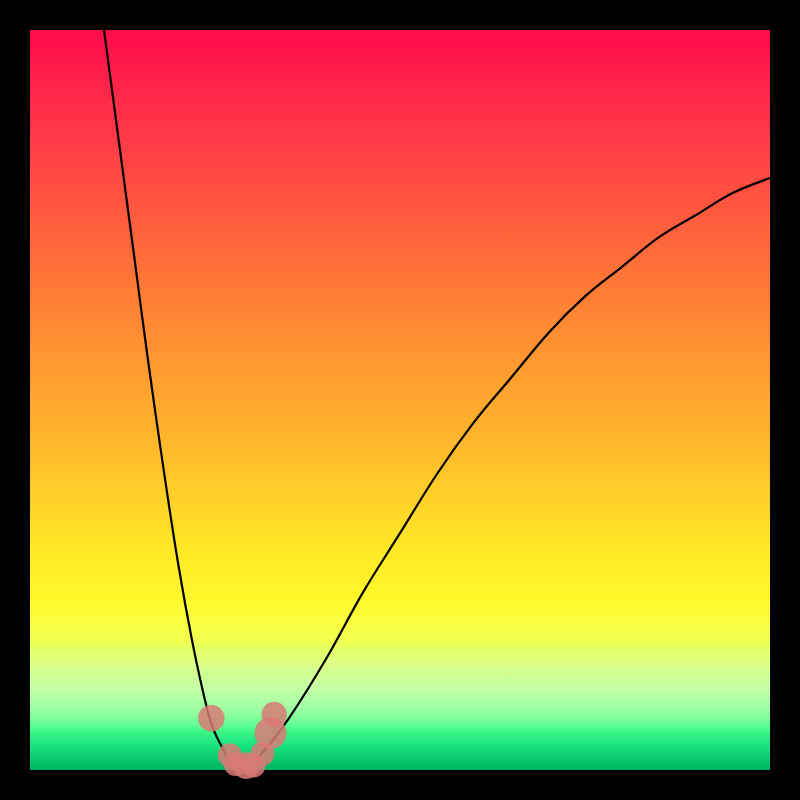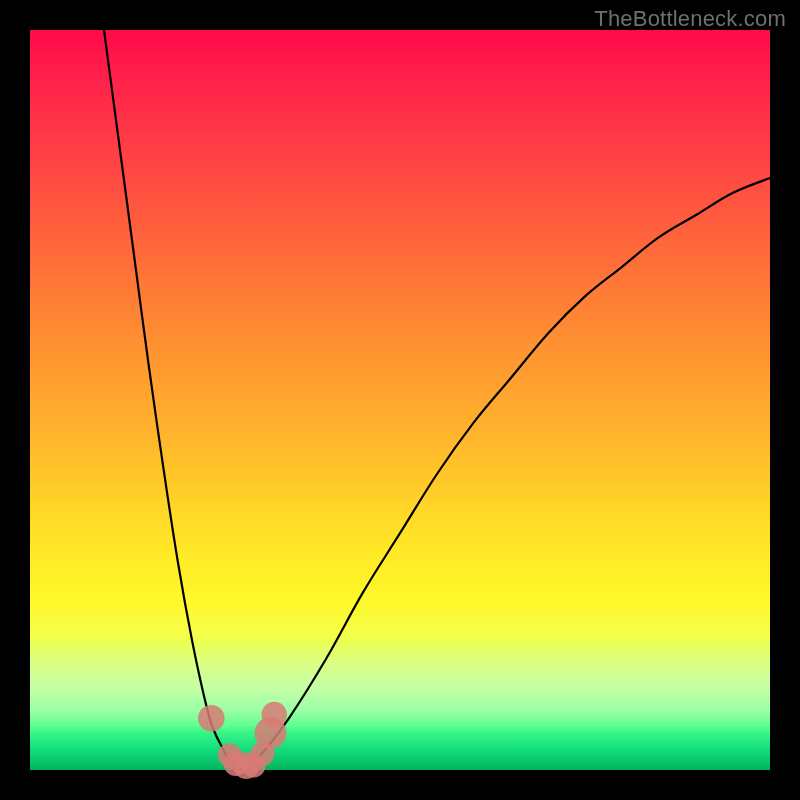--- a/index.html
+++ b/index.html
@@ -78,21 +78,20 @@
     width: 740px;
     height: 740px;
     overflow: visible;
   }
 </style>
 </head>
 <body>
 
 <div class="frame">
 
-  <div class="watermark">TheBottleneck.com</div>
 
   <div class="plot">
     <div class="band"></div>
 
     <svg class="curves" viewBox="0 0 740 740" preserveAspectRatio="none">
       <path d="M 74.0 0.0 C 76.7 20.0, 83.5 71.0, 88.8 111.0 C 94.1 151.0, 98.3 182.0, 103.6 222.0 C 108.9 262.0, 113.1 294.4, 118.4 333.0 C 123.7 371.6, 127.9 400.6, 133.2 436.6 C 138.5 472.6, 142.7 500.8, 148.0 532.8 C 153.3 564.8, 157.5 587.6, 162.8 614.2 C 168.1 640.8, 173.6 664.8, 177.6 680.8 C 181.6 696.8, 182.3 696.3, 185.0 703.0 C 187.7 709.7, 189.7 712.5, 192.4 717.8 C 195.1 723.1, 197.1 728.6, 199.8 732.6 C 202.5 736.6, 205.9 738.7, 207.2 740.0" fill="none" stroke="#000" stroke-width="2.2" stroke-linecap="round"></path>
       <path d="M 207.2 740.0 C 209.9 738.7, 216.7 736.6, 222.0 732.6 C 227.3 728.6, 230.1 725.8, 236.8 717.8 C 243.5 709.8, 248.3 704.2, 259.0 688.2 C 269.7 672.2, 282.7 651.6, 296.0 629.0 C 309.3 606.4, 319.7 585.0, 333.0 562.4 C 346.3 539.8, 356.7 524.5, 370.0 503.2 C 383.3 481.9, 393.7 464.0, 407.0 444.0 C 420.3 424.0, 430.7 409.5, 444.0 392.2 C 457.3 374.9, 467.7 363.8, 481.0 347.8 C 494.3 331.8, 504.7 318.1, 518.0 303.4 C 531.3 288.7, 541.7 278.4, 555.0 266.4 C 568.3 254.4, 578.7 247.5, 592.0 236.8 C 605.3 226.1, 615.7 216.5, 629.0 207.2 C 642.3 197.9, 652.7 193.0, 666.0 185.0 C 679.3 177.0, 689.7 169.5, 703.0 162.8 C 716.3 156.1, 733.3 150.7, 740.0 148.0" fill="none" stroke="#000" stroke-width="2.2" stroke-linecap="round"></path>
       <g>
           <circle cx="181.3" cy="688.2" r="13.3" fill="#d97a75" fill-opacity="0.85"></circle>
           <circle cx="199.8" cy="725.2" r="12.0" fill="#d97a75" fill-opacity="0.85"></circle>

